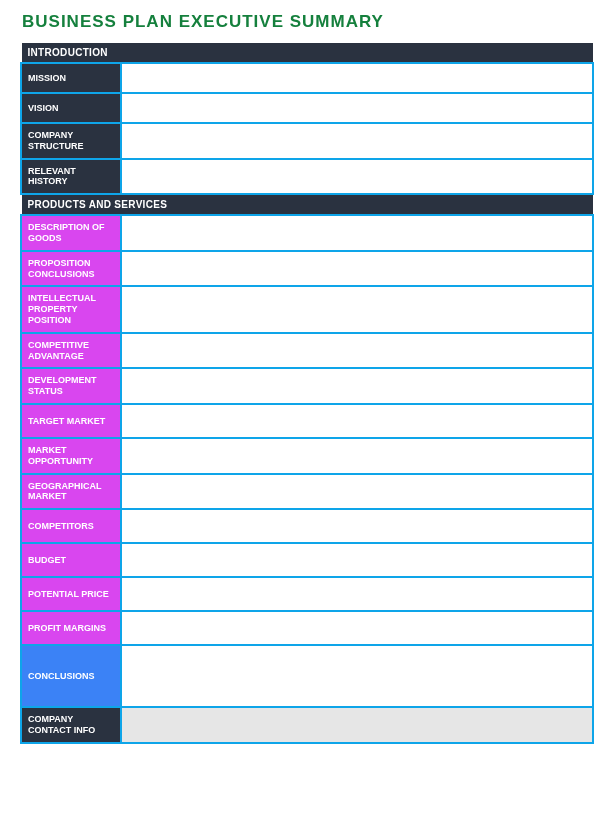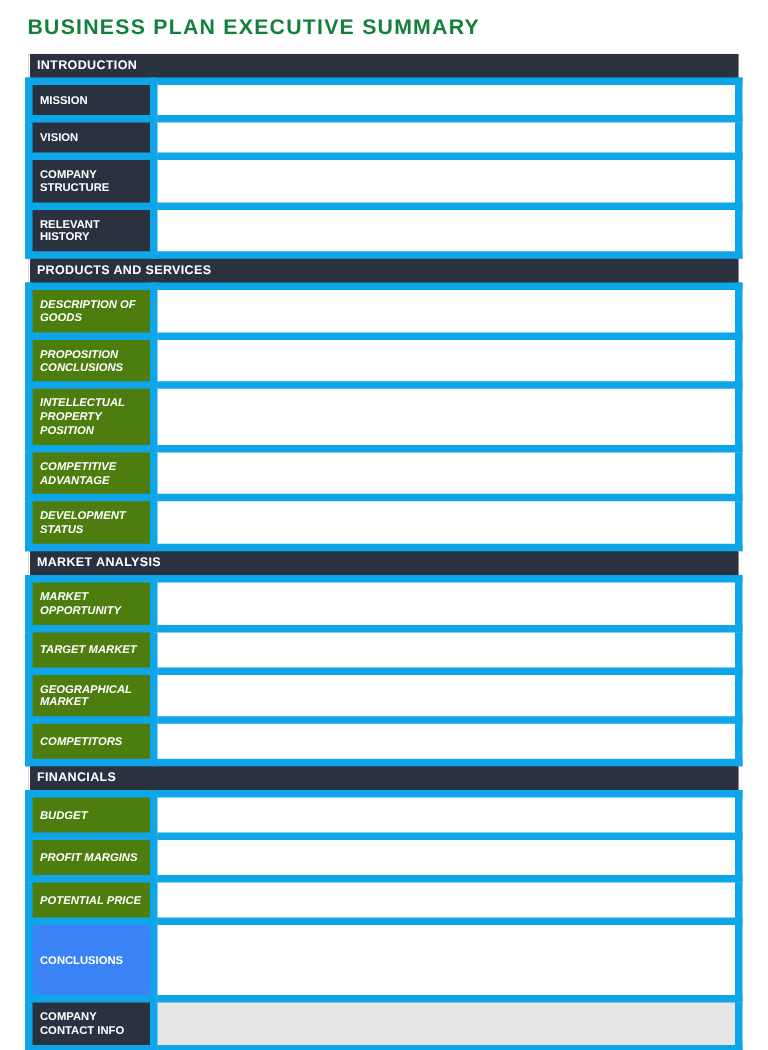--- a/index.html
+++ b/index.html
@@ -28,39 +28,38 @@
     .section-header td {
       background: #2a3240;
       color: #ffffff;
       font-size: 10px;
       font-weight: bold;
       padding: 4px 6px;
       border: 1px solid #ffffff;
       letter-spacing: 0.3px;
     }
     .row td {
-      border: 6px solid #0ea5e9;
+      border: 2px solid #0ea5e9;
       padding: 0;
     }
     .row .label-cell {
       width: 100px;
       font-size: 9px;
       font-weight: bold;
       padding: 6px;
       vertical-align: middle;
       line-height: 1.2;
     }
     .label-dark {
       background: #2a3240;
       color: #ffffff;
     }
     .label-mid {
-      background: #4d7c0f;
+      background: #d946ef;
       color: #ffffff;
-      font-style: italic;
     }
     .label-midlight {
       background: #3b82f6;
       color: #ffffff;
     }
     .row .value-cell {
       background: #ffffff;
       padding: 6px;
     }
     .row-h1 .label-cell, .row-h1 .value-cell { height: 30px; }
@@ -115,53 +114,47 @@
     </tr>
     <tr class="row row-h2">
       <td class="label-cell label-mid">COMPETITIVE ADVANTAGE</td>
       <td class="value-cell"></td>
     </tr>
     <tr class="row row-h2">
       <td class="label-cell label-mid">DEVELOPMENT STATUS</td>
       <td class="value-cell"></td>
     </tr>
 
-    <tr class="section-header">
-      <td colspan="2">MARKET ANALYSIS</td>
+    <tr class="row row-h2">
+      <td class="label-cell label-mid">TARGET MARKET</td>
+      <td class="value-cell"></td>
     </tr>
     <tr class="row row-h2">
       <td class="label-cell label-mid">MARKET OPPORTUNITY</td>
-      <td class="value-cell"></td>
-    </tr>
-    <tr class="row row-h2">
-      <td class="label-cell label-mid">TARGET MARKET</td>
       <td class="value-cell"></td>
     </tr>
     <tr class="row row-h2">
       <td class="label-cell label-mid">GEOGRAPHICAL MARKET</td>
       <td class="value-cell"></td>
     </tr>
     <tr class="row row-h2">
       <td class="label-cell label-mid">COMPETITORS</td>
       <td class="value-cell"></td>
     </tr>
 
-    <tr class="section-header">
-      <td colspan="2">FINANCIALS</td>
-    </tr>
     <tr class="row row-h2">
       <td class="label-cell label-mid">BUDGET</td>
       <td class="value-cell"></td>
     </tr>
     <tr class="row row-h2">
-      <td class="label-cell label-mid">PROFIT MARGINS</td>
+      <td class="label-cell label-mid">POTENTIAL PRICE</td>
       <td class="value-cell"></td>
     </tr>
     <tr class="row row-h2">
-      <td class="label-cell label-mid">POTENTIAL PRICE</td>
+      <td class="label-cell label-mid">PROFIT MARGINS</td>
       <td class="value-cell"></td>
     </tr>
     <tr class="row row-h4">
       <td class="label-cell label-midlight">CONCLUSIONS</td>
       <td class="value-cell"></td>
     </tr>
 
     <tr class="row row-contact">
       <td class="label-cell label-dark">COMPANY CONTACT INFO</td>
       <td class="value-cell"></td>

